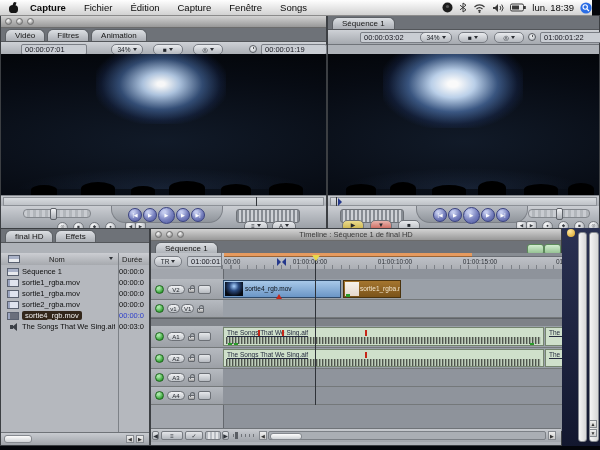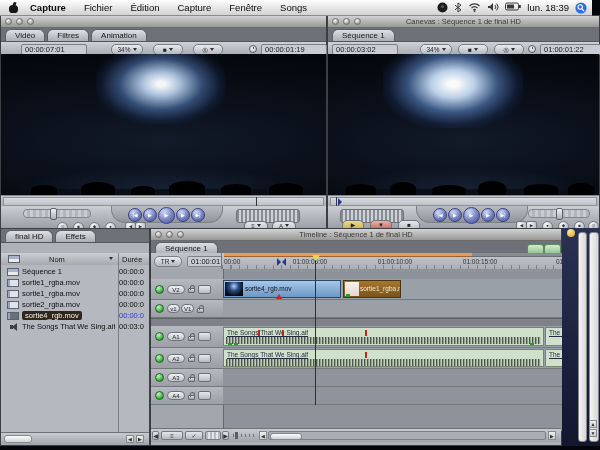--- a/index.html
+++ b/index.html
@@ -10,21 +10,21 @@
   #menubar{position:absolute;left:0;top:0;right:8px;height:15px;
     background:linear-gradient(#fefefe,#d2d2d2);border-bottom:1px solid #8b8b8b;
     display:flex;align-items:center;font-size:9.5px;color:#0a0a0a;z-index:50}
   .mi{padding:0 9px;line-height:15px}
   .mi.app{font-weight:bold}
   #apple{width:14px;height:12px;margin-left:7px;position:relative}
   #apple::before{content:"";position:absolute;left:2px;top:3px;width:9px;height:8px;
     background:#151515;border-radius:45% 45% 42% 42%}
   #apple::after{content:"";position:absolute;left:6px;top:0;width:3px;height:4px;
     background:#151515;border-radius:60% 0 60% 0;transform:rotate(15deg)}
-  #mstatus{margin-left:auto;display:flex;gap:6px;padding-right:5px}
+  #mstatus{margin-left:auto;display:flex;align-items:center;gap:6px;}
   #mstatus svg{display:block}
   .clock{font-size:9.5px;white-space:nowrap}
   
   .win{position:absolute;background:#aeb2b8;border:1px solid #3c3f43;box-sizing:border-box}
   .titlebar{height:11px;background:linear-gradient(#d3d3d3,#989898);border-bottom:1px solid #6c6c6c;
     position:relative;display:flex;align-items:center;justify-content:center;
     font-size:7.5px;color:#3a3a3a;white-space:nowrap;overflow:hidden}
   .lights{position:absolute;left:4px;top:2px;display:flex;gap:4px}
   .light{width:7px;height:7px;border-radius:50%;box-sizing:border-box;border:1px solid #6f6f6f;
     background:radial-gradient(circle at 35% 28%,#ededed 15%,#9a9a9a 75%)}
@@ -265,33 +265,25 @@
       </div>
     <div class="sb" style="left:134px;top:16px;width:9px;height:9px;border-radius:2px">
         <span>▶</span>
       </div>
     <div class="pillbtn" style="left:243px;top:15px;width:22px"><span>≡</span><span class="dar"></span></div>
     <div class="pillbtn" style="left:271px;top:15px;width:22px"><span>A</span><span class="dar"></span></div>
   </div>
 </div>
 
 <div class="win" id="canvas-win" style="left:327px;top:15px;width:273px;height:213px">
-  <div class="titlebar">
-    <div class="lights">
-      <div class="light"></div>
-      <div class="light"></div>
-      <div class="light"></div>
-    </div>
-    <span>Canevas : Séquence 1 de final HD</span>
-  </div>
   <div class="tabrow">
     <div class="tab">Séquence 1</div>
   </div>
   <div class="ctrl">
-    <div class="tcbox" style="left:4px;width:58px">00:00:03:02</div>
+    <div class="tcbox" style="left:32px;width:58px">00:00:03:02</div>
     <div class="pill" style="left:92px;width:30px"><span>34%</span><span class="dar"></span></div>
     <div class="pill" style="left:130px;width:28px"><span>■</span><span class="dar"></span></div>
     <div class="pill" style="left:166px;width:28px"><span>◎</span><span class="dar"></span></div>
     <div class="clkic" style="left:200px"></div>
     <div class="tcbox" style="left:212px;width:56px">01:00:01:22</div>
   </div>
   <div class="vid" style="top:38px;height:141px">
     <div class="scene">
       <div class="amb"></div>
       <div class="glow" style="left:55px;top:-14px;width:140px;height:88px;

